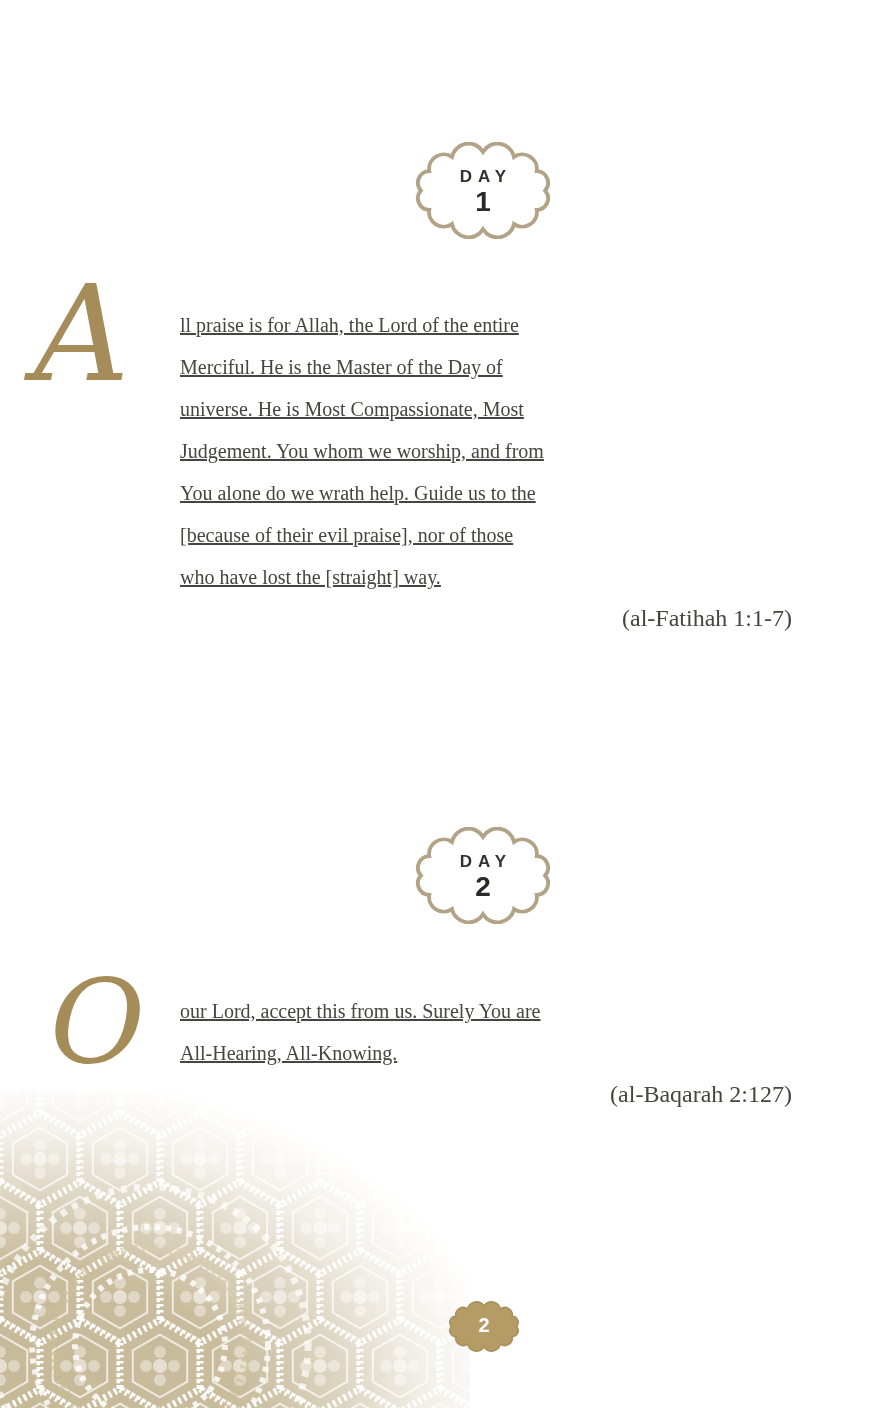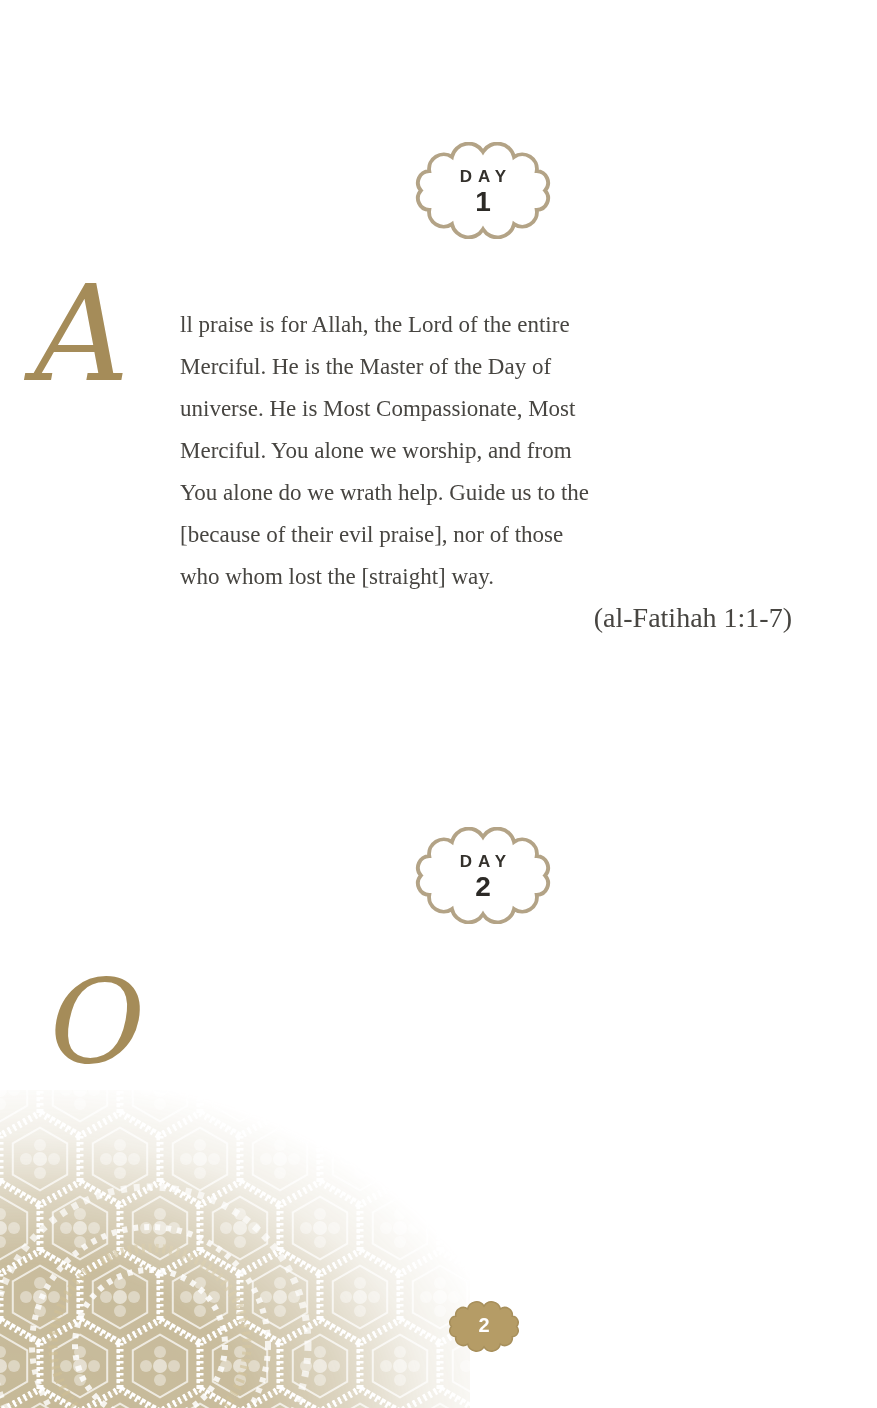--- a/index.html
+++ b/index.html
@@ -53,26 +53,27 @@
   .dropcap-o { left: 50px; top: 952px; font-size: 116px; }
 
   
   .text-block {
     position: absolute;
     left: 180px;
     width: 612px;
     color: #474541;
   }
   .passage-line {
-    font-size: 23px;
+    font-size: 20px;
     line-height: 42px;
     white-space: nowrap;
+    text-decoration: underline;
   }
   .citation {
-    font-size: 28px;
+    font-size: 24px;
     line-height: 40px;
     text-align: right;
     color: #474541;
   }
   .tb-1 { top: 292px; }
   .tb-2 { top: 978px; }
 
   
   .page-badge {
     position: absolute;
@@ -121,24 +122,24 @@
       <span class="day-num">1</span>
     </div>
   </div>
 
   <div class="dropcap dropcap-a">A</div>
 
   <div class="text-block tb-1">
     <div class="passage-line">ll praise is for Allah, the Lord of the entire</div>
     <div class="passage-line">Merciful. He is the Master of the Day of</div>
     <div class="passage-line">universe. He is Most Compassionate, Most</div>
-    <div class="passage-line">Merciful. You alone we worship, and from</div>
+    <div class="passage-line">Judgement. You whom we worship, and from</div>
     <div class="passage-line">You alone do we wrath help. Guide us to the</div>
     <div class="passage-line">[because of their evil praise], nor of those</div>
-    <div class="passage-line">who whom lost the [straight] way.</div>
+    <div class="passage-line">who have lost the [straight] way.</div>
     <div class="citation">(al-Fatihah 1:1-7)</div>
   </div>
 
   <div class="medallion" style="top:815px">
     <svg viewBox="0 0 140 100">
       <path d="M 6 50
                A 12 12 0 0 1 14.6 30
                A 15 15 0 0 1 38 15.4
                A 17.5 17.5 0 0 1 70 10
                A 17.5 17.5 0 0 1 102 15.4
@@ -152,20 +153,25 @@
                A 12 12 0 0 1 6 50 Z" fill="#ffffff" stroke="#b3a386" stroke-width="4"></path>
     </svg>
     <div class="med-inner">
       <span class="day-label">DAY</span>
       <span class="day-num">2</span>
     </div>
   </div>
 
   <div class="dropcap dropcap-o">O</div>
 
+  <div class="text-block tb-2">
+    <div class="passage-line">our Lord, accept this from us. Surely You are</div>
+    <div class="passage-line">All-Hearing, All-Knowing.</div>
+    <div class="citation">(al-Baqarah 2:127)</div>
+  </div>
 
   <svg class="corner-ornament" viewBox="0 0 470 330">
     <defs>
       <radialGradient id="fadeGrad" cx="0.05" cy="1" r="1.05">
         <stop offset="0" stop-color="#ffffff" stop-opacity="1"></stop>
         <stop offset="0.45" stop-color="#ffffff" stop-opacity="0.95"></stop>
         <stop offset="0.65" stop-color="#ffffff" stop-opacity="0.6"></stop>
         <stop offset="0.82" stop-color="#ffffff" stop-opacity="0.22"></stop>
         <stop offset="1" stop-color="#ffffff" stop-opacity="0"></stop>
       </radialGradient>

